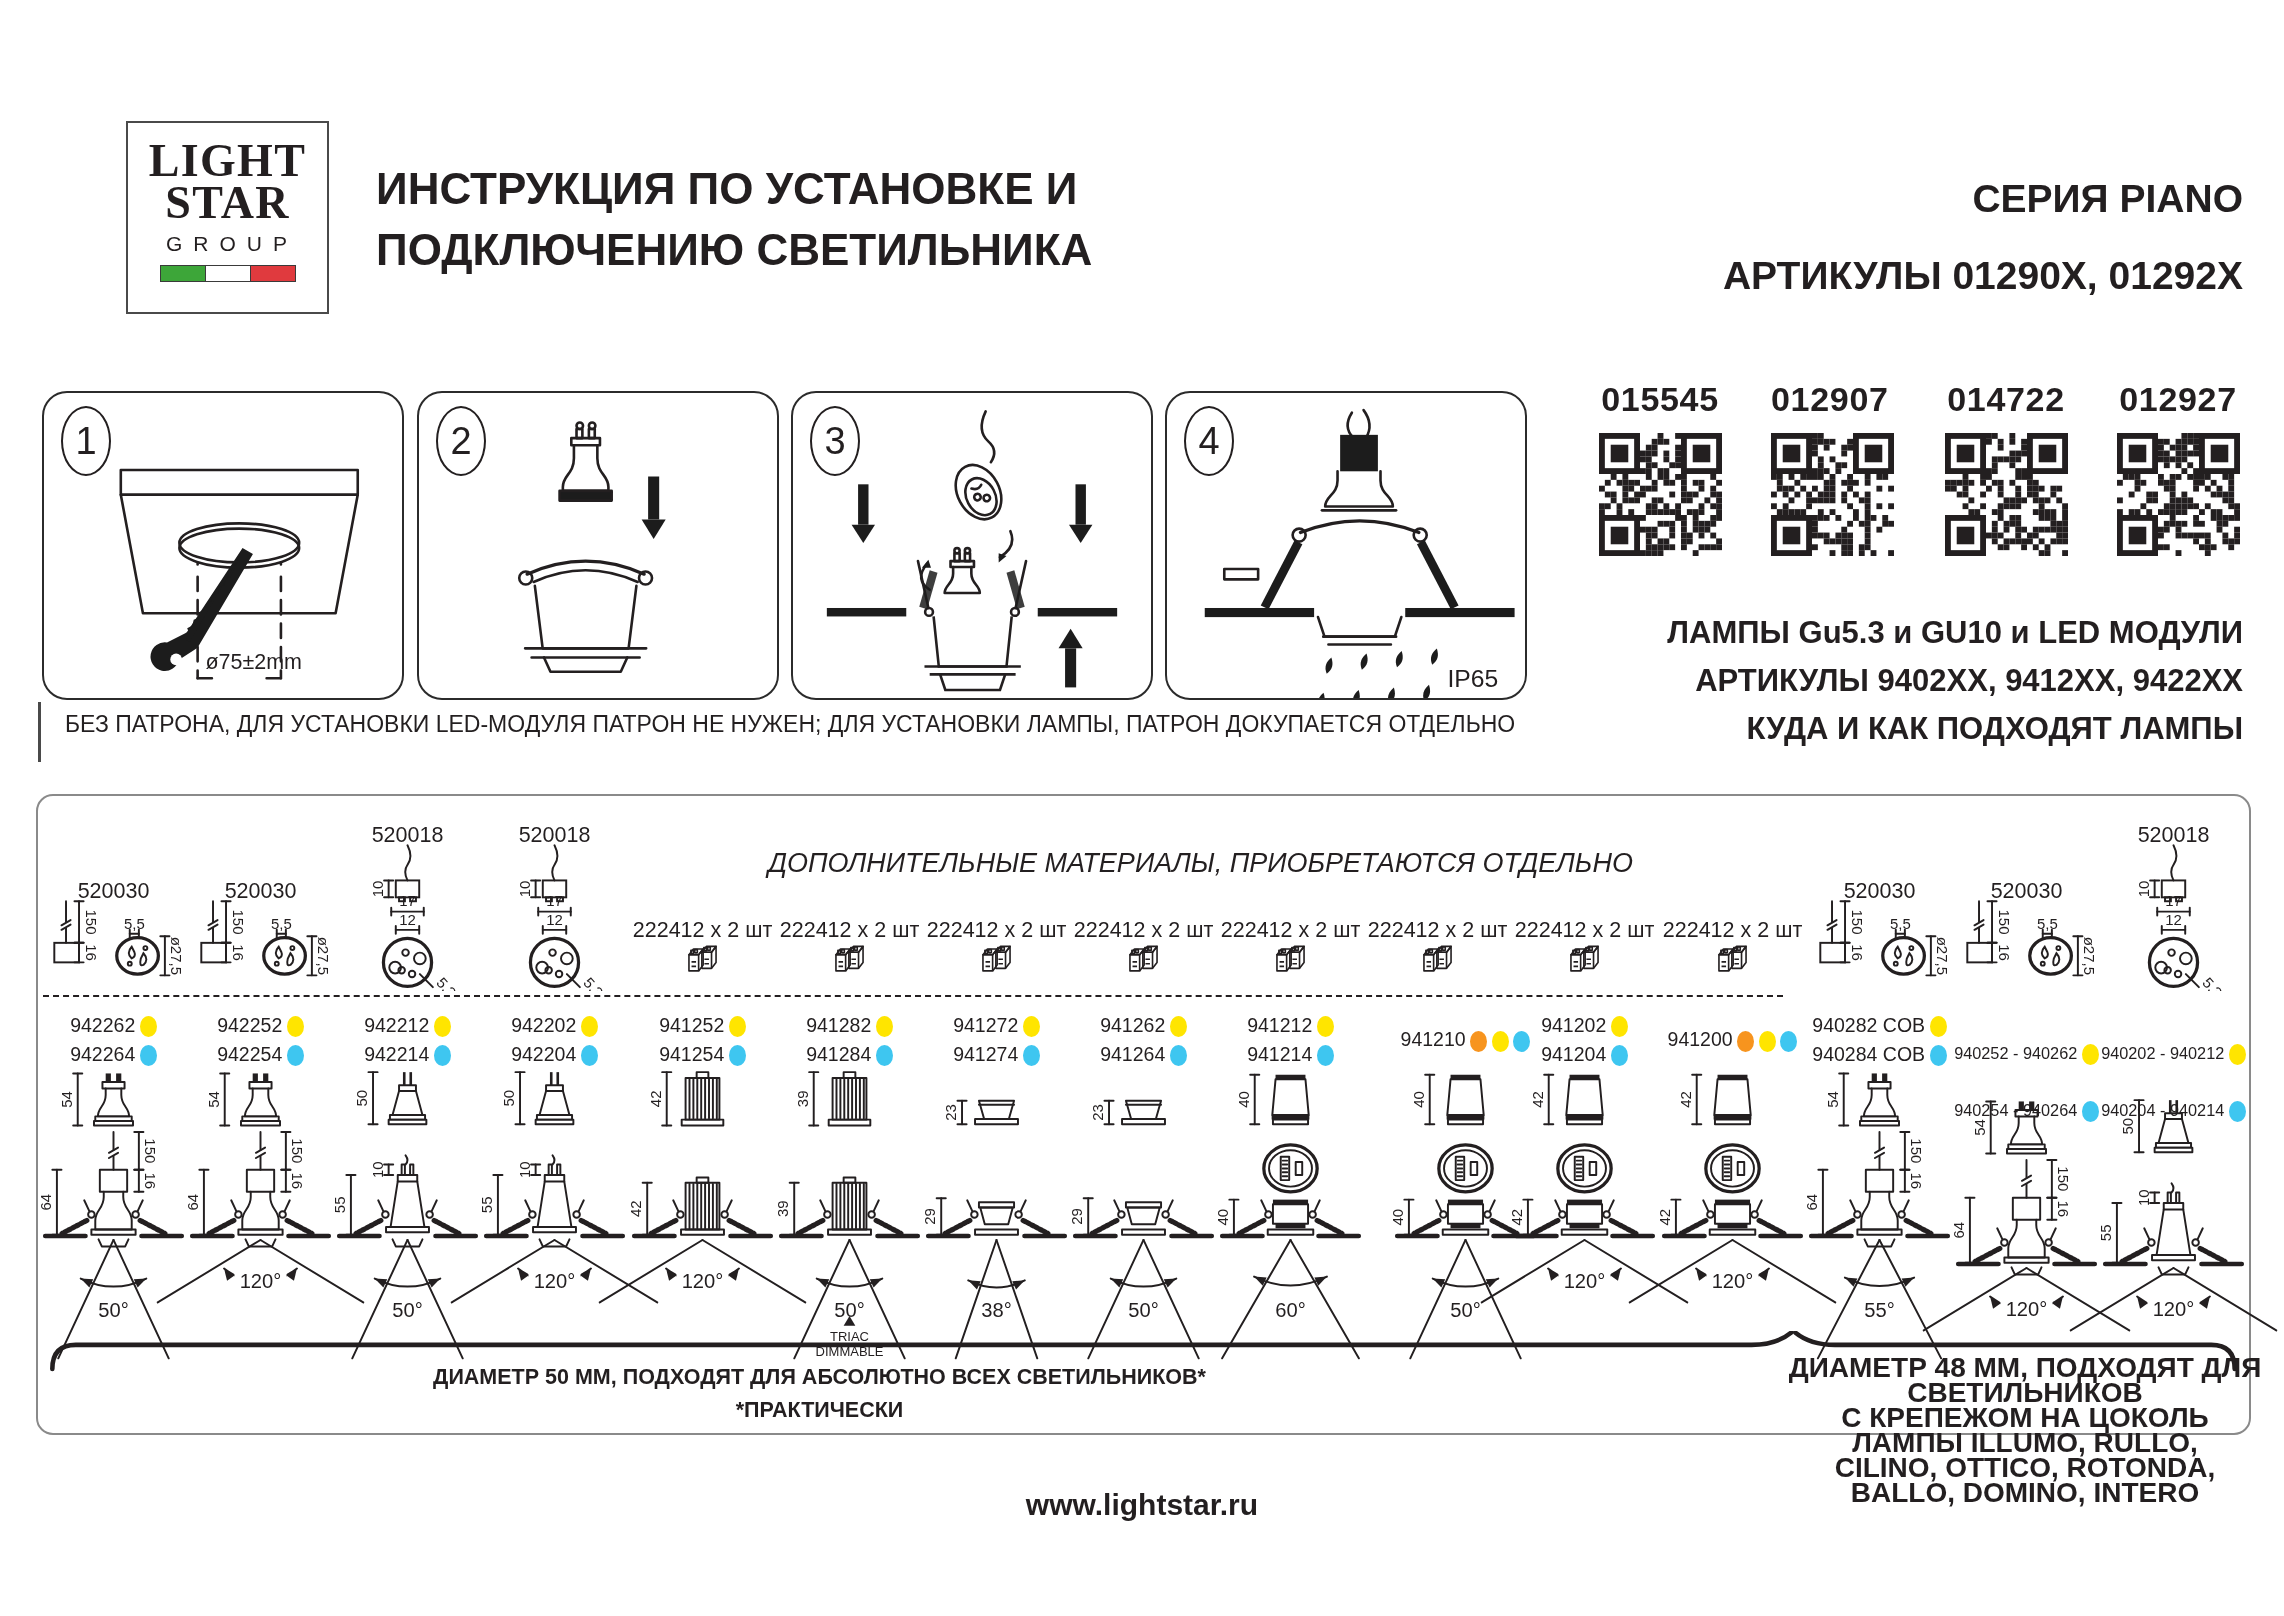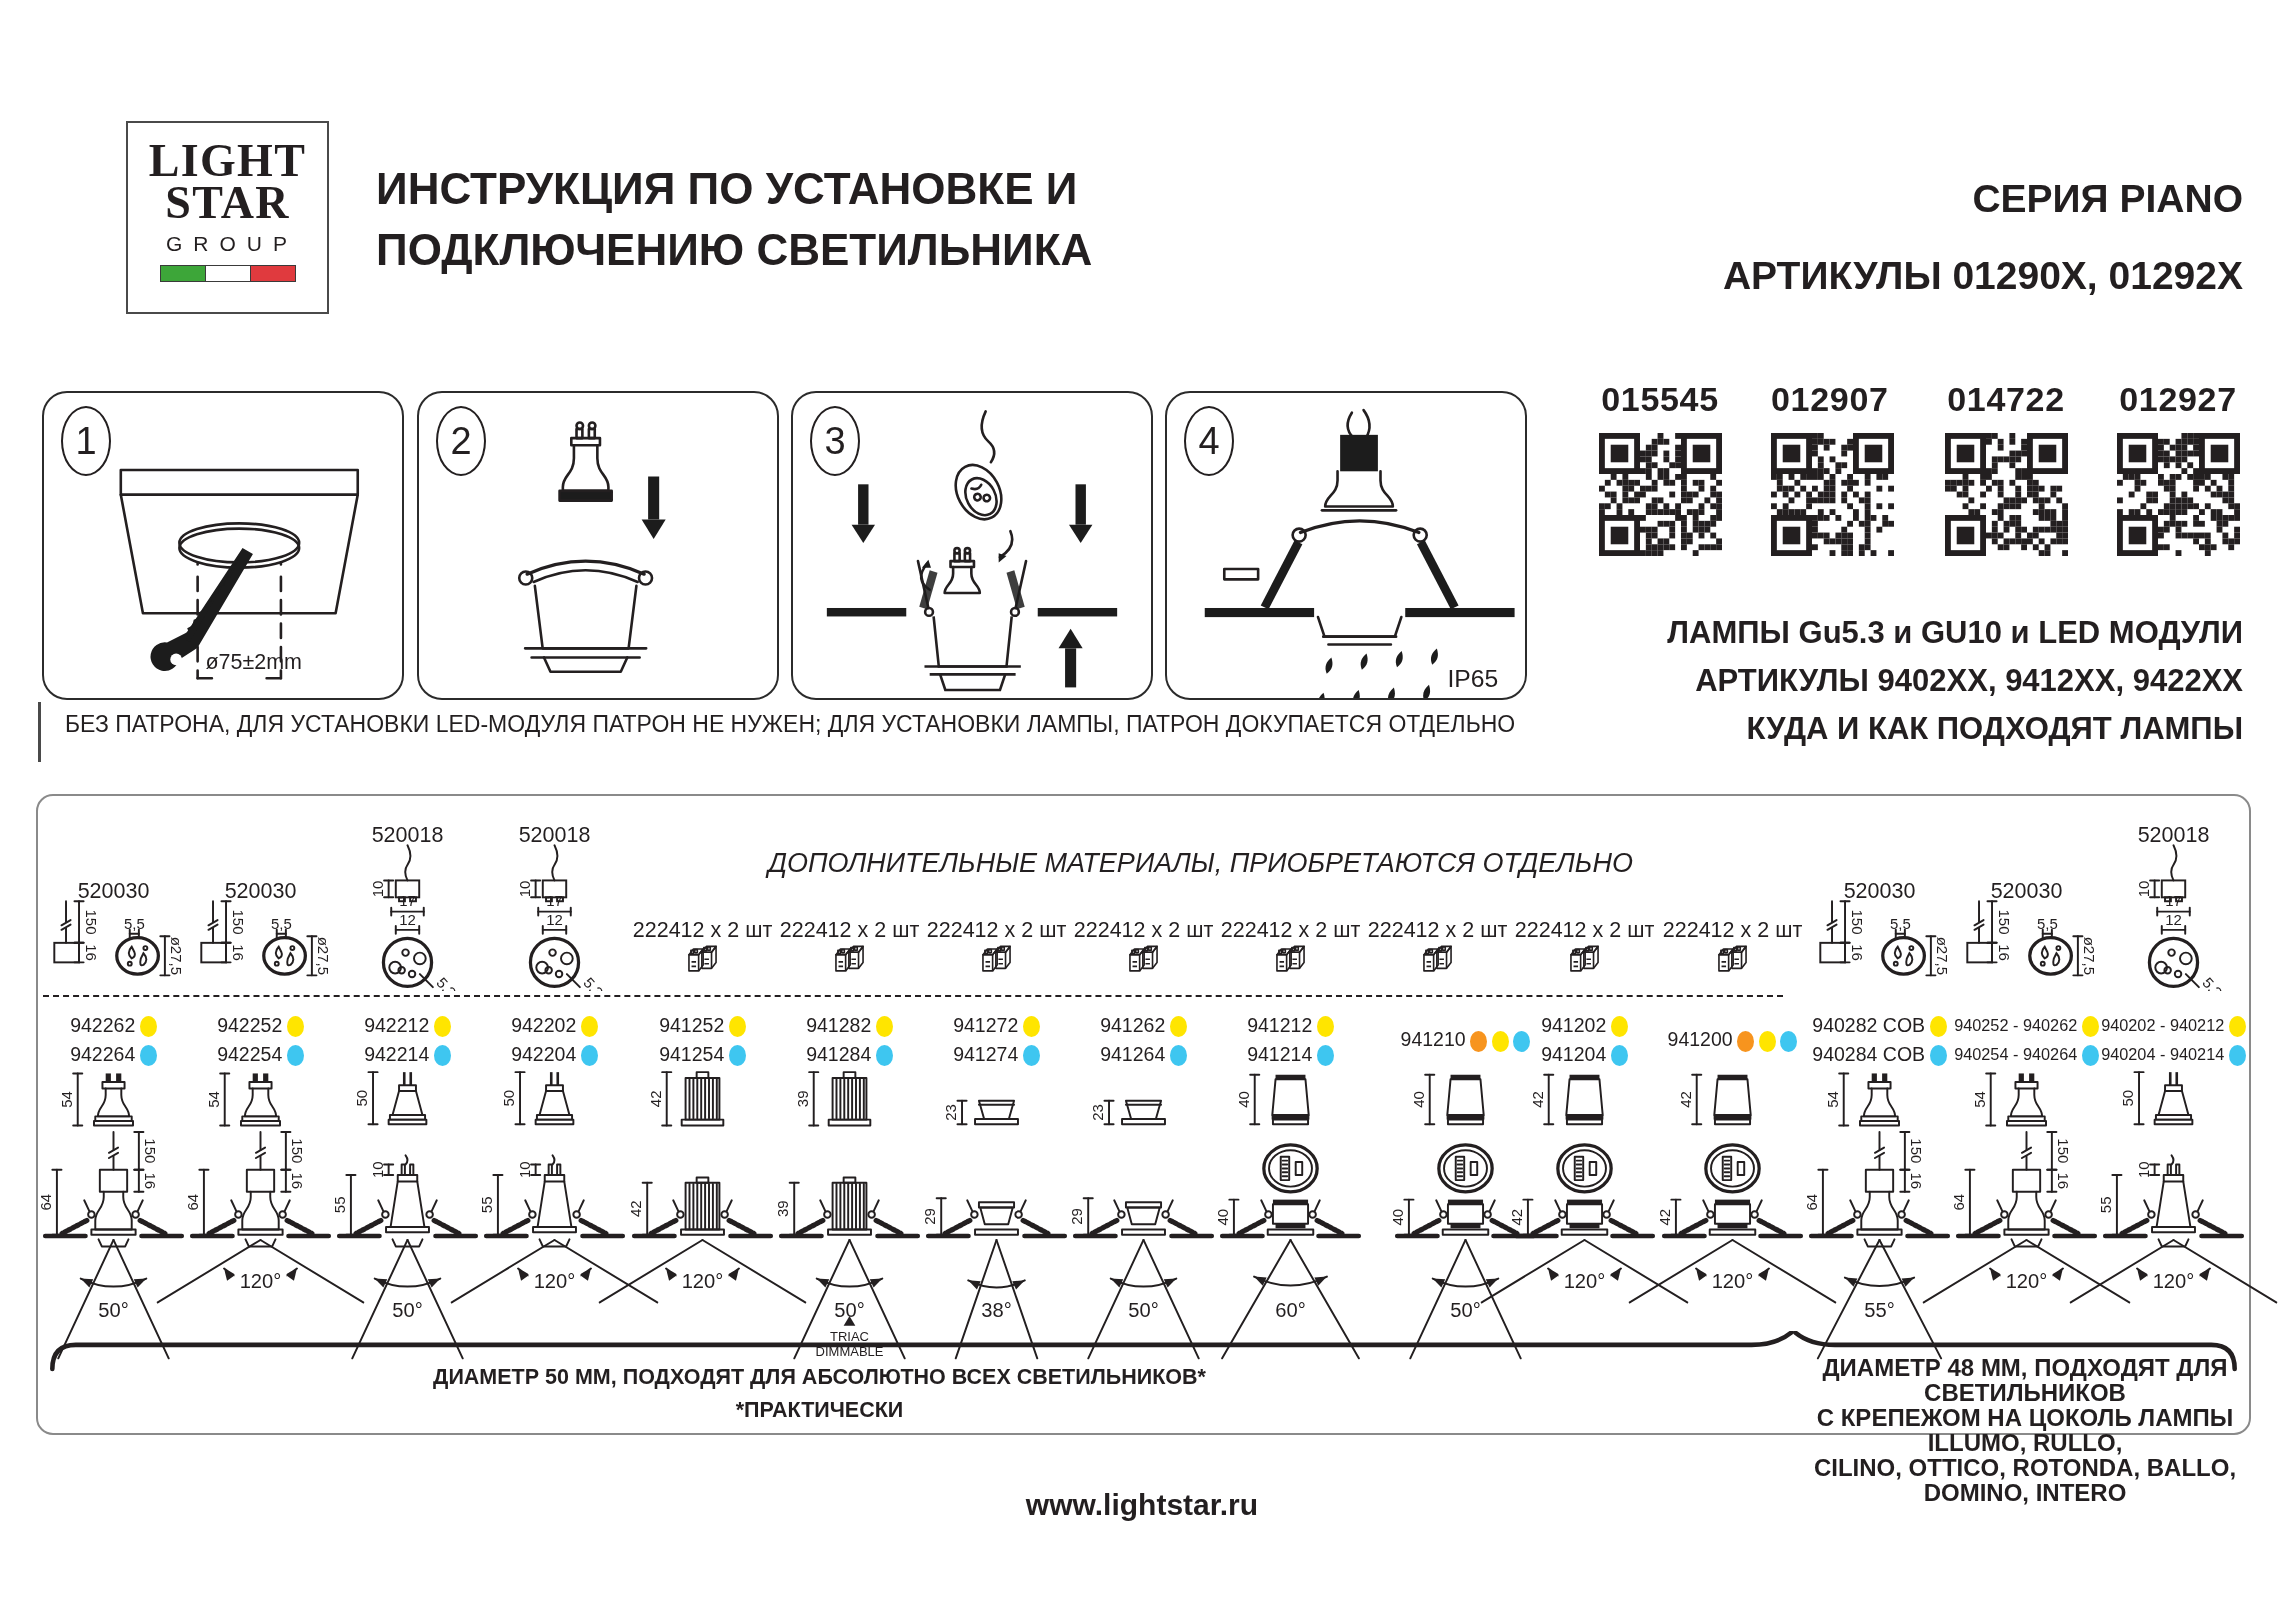--- a/index.html
+++ b/index.html
@@ -29,31 +29,31 @@
   .lampinfo{right:41px;text-align:right;font-size:31px;font-weight:bold;white-space:nowrap;}
   
   .bigtable{left:36px;top:794px;width:2211px;height:637px;border:2px solid #8a8a8a;border-radius:17px;}
   .tbl-header{position:absolute;left:544px;top:52px;width:1237px;text-align:center;font-size:27px;font-style:italic;}
   .dashline{position:absolute;left:5.2px;top:199px;width:1740px;border-top:2.6px dashed #231f20;}
   .acc{position:absolute;width:147px;height:182px;top:14.3px;}
   .acc-label{position:absolute;width:147px;text-align:center;font-size:21.5px;white-space:nowrap;}
   .lampcol{position:absolute;width:147px;top:215px;height:417px;}
   .codes{height:60px;text-align:center;}
   .codeline{line-height:29px;font-size:19.5px;white-space:nowrap;}
-  .codeline.small{font-size:16.3px;}
+  .codeline.small{font-size:16.3px;margin-top:28px;}
   .codeline.single{padding-top:14.3px;}
   .dot{display:inline-block;width:17px;height:21px;border-radius:50%;margin-left:4.6px;vertical-align:middle;}
   .dia{overflow:visible;display:block;margin-top:1.3px;}
   svg text{stroke:none;fill:#231f20;font-family:"Liberation Sans",sans-serif;}
   .dim{font-size:23px;}
   .beamlbl{font-size:31px;}
   .tnote{font-size:20px;}
   
   .footL{position:absolute;left:98px;top:565px;width:1367px;text-align:center;font-weight:bold;font-size:21.5px;line-height:33px;}
-  .footR{position:absolute;left:1745px;top:559px;width:484px;text-align:center;font-weight:bold;font-size:24px;line-height:25px;}
+  .footR{position:absolute;left:1745px;top:559px;width:484px;text-align:center;font-weight:bold;font-size:28px;line-height:25px;}
   .footer{left:0;top:1488px;width:2284px;text-align:center;font-size:30px;font-weight:bold;}
 </style>
 </head>
 <body>
 
 <div class="page">
 
   <div class="abs logo-box">
     <div class="logo-l1">LIGHT</div>
     <div class="logo-l2">STAR</div>

